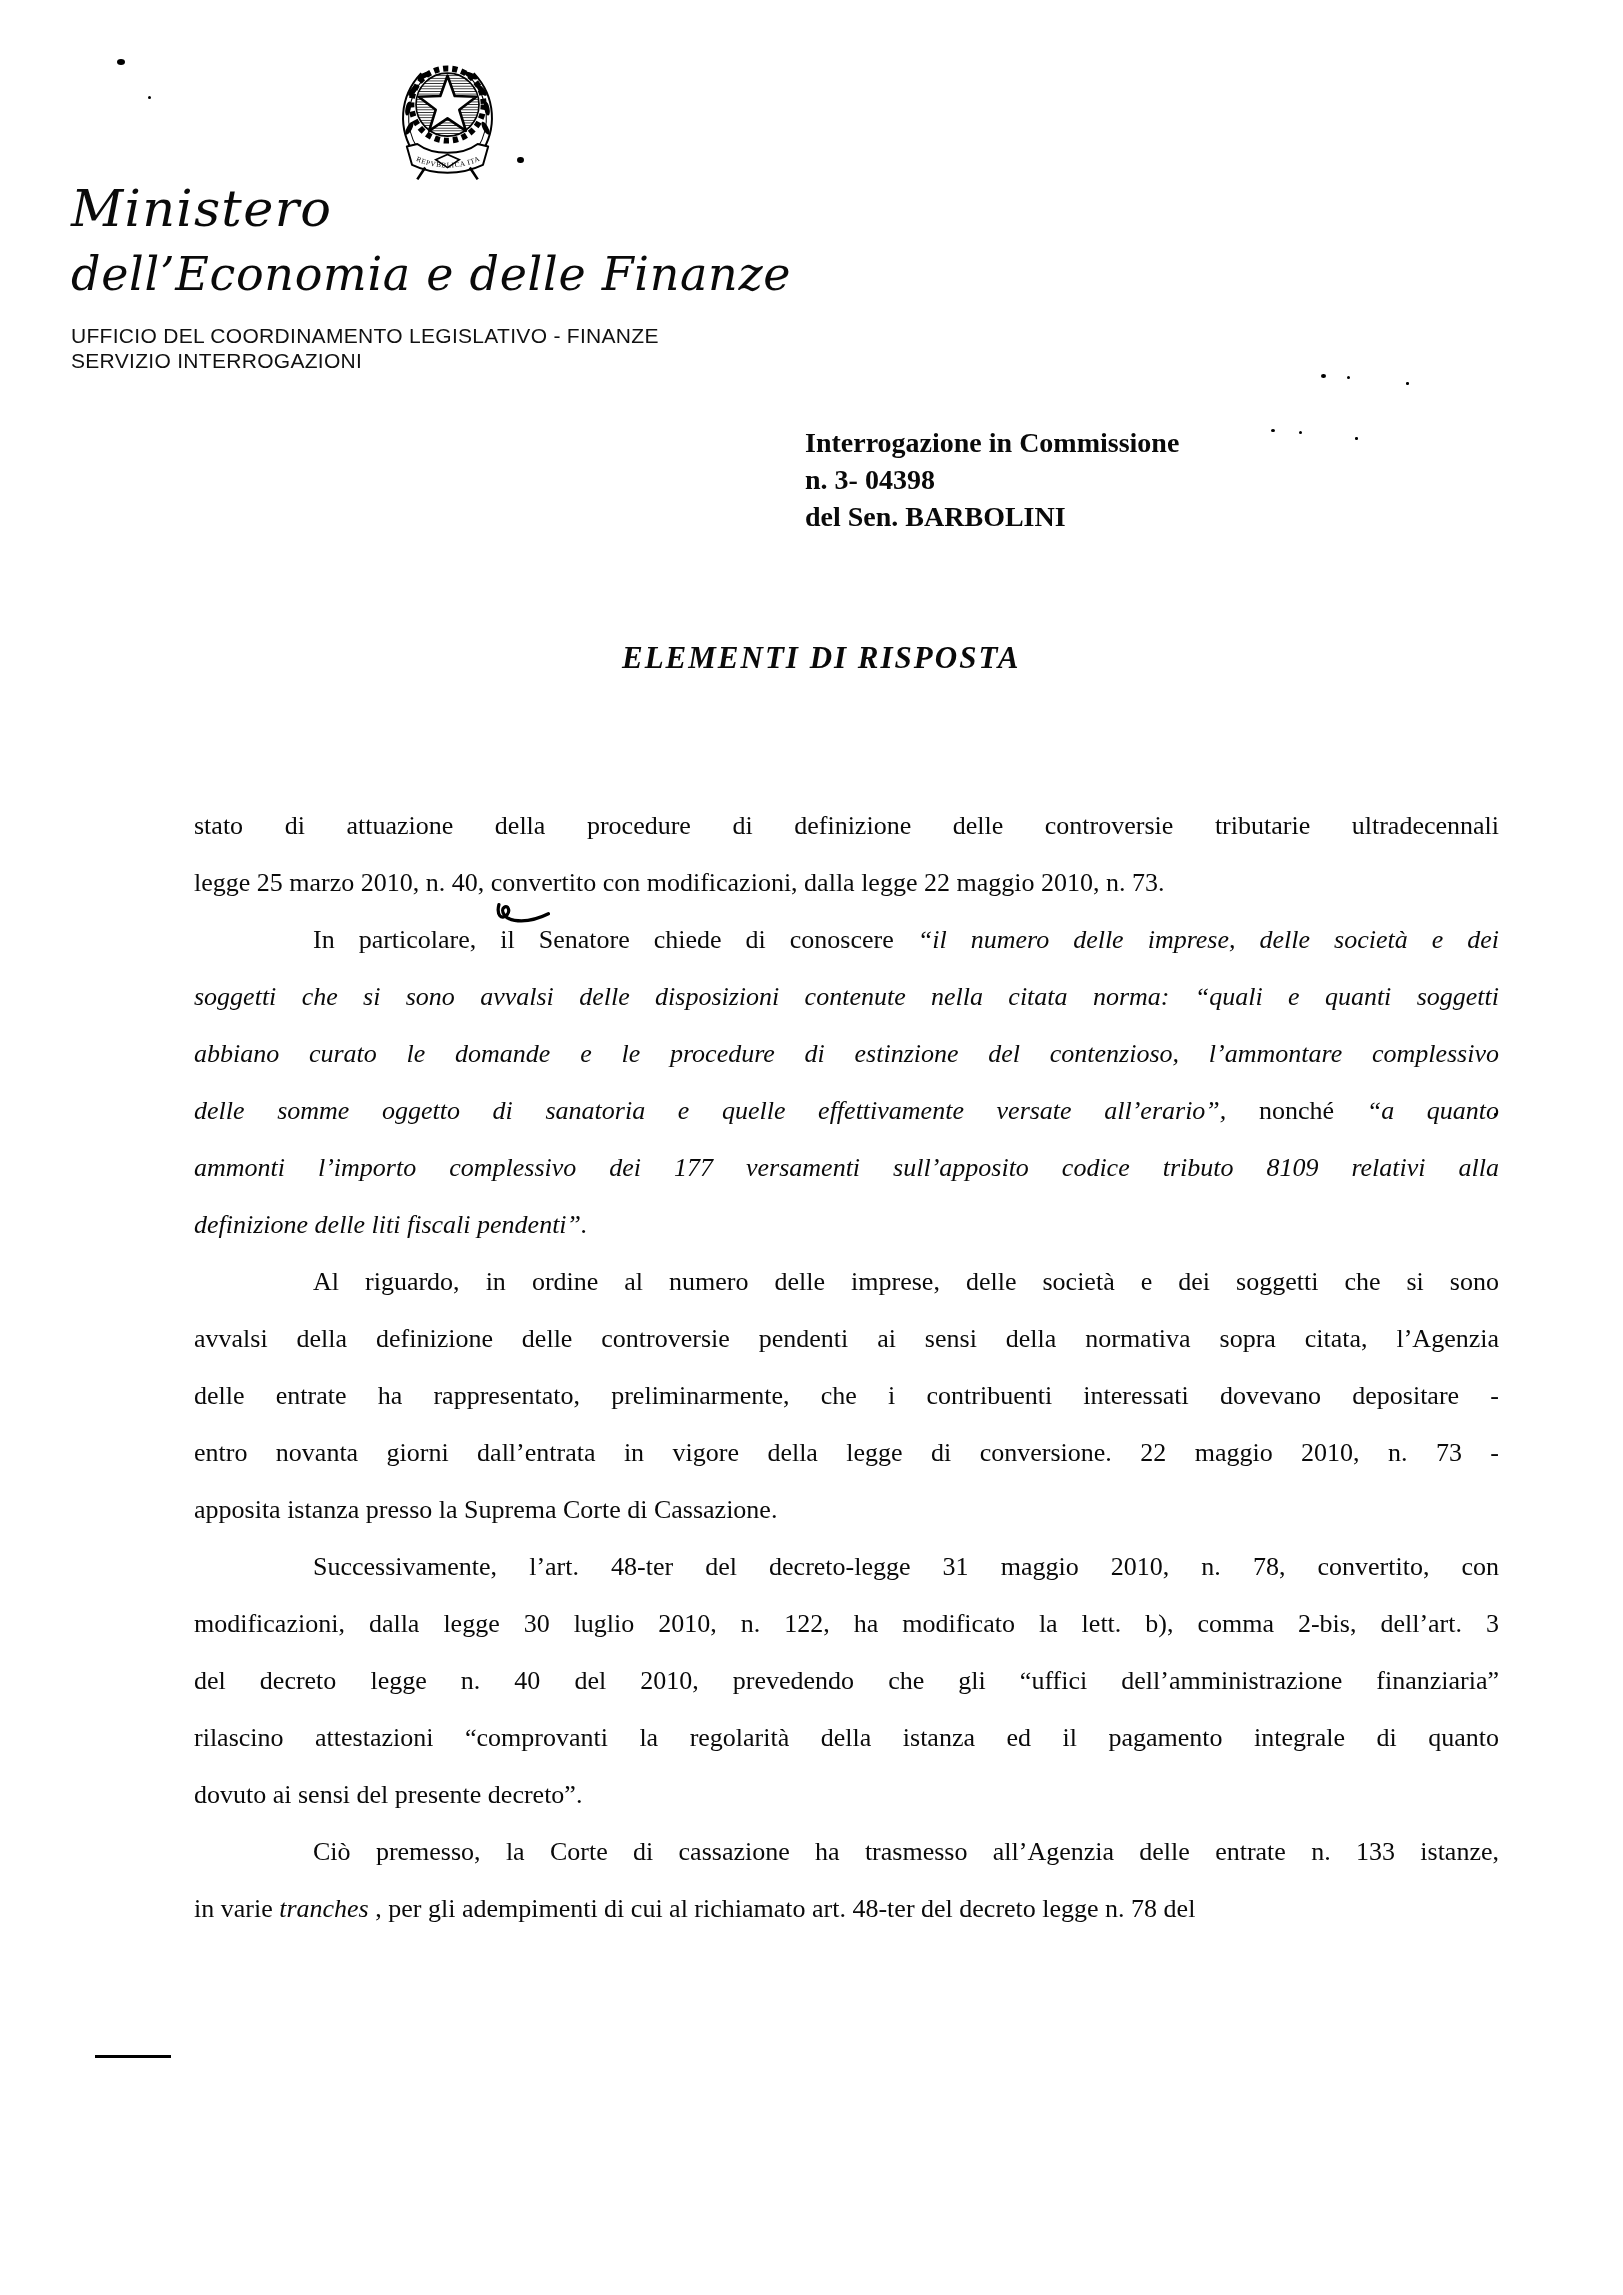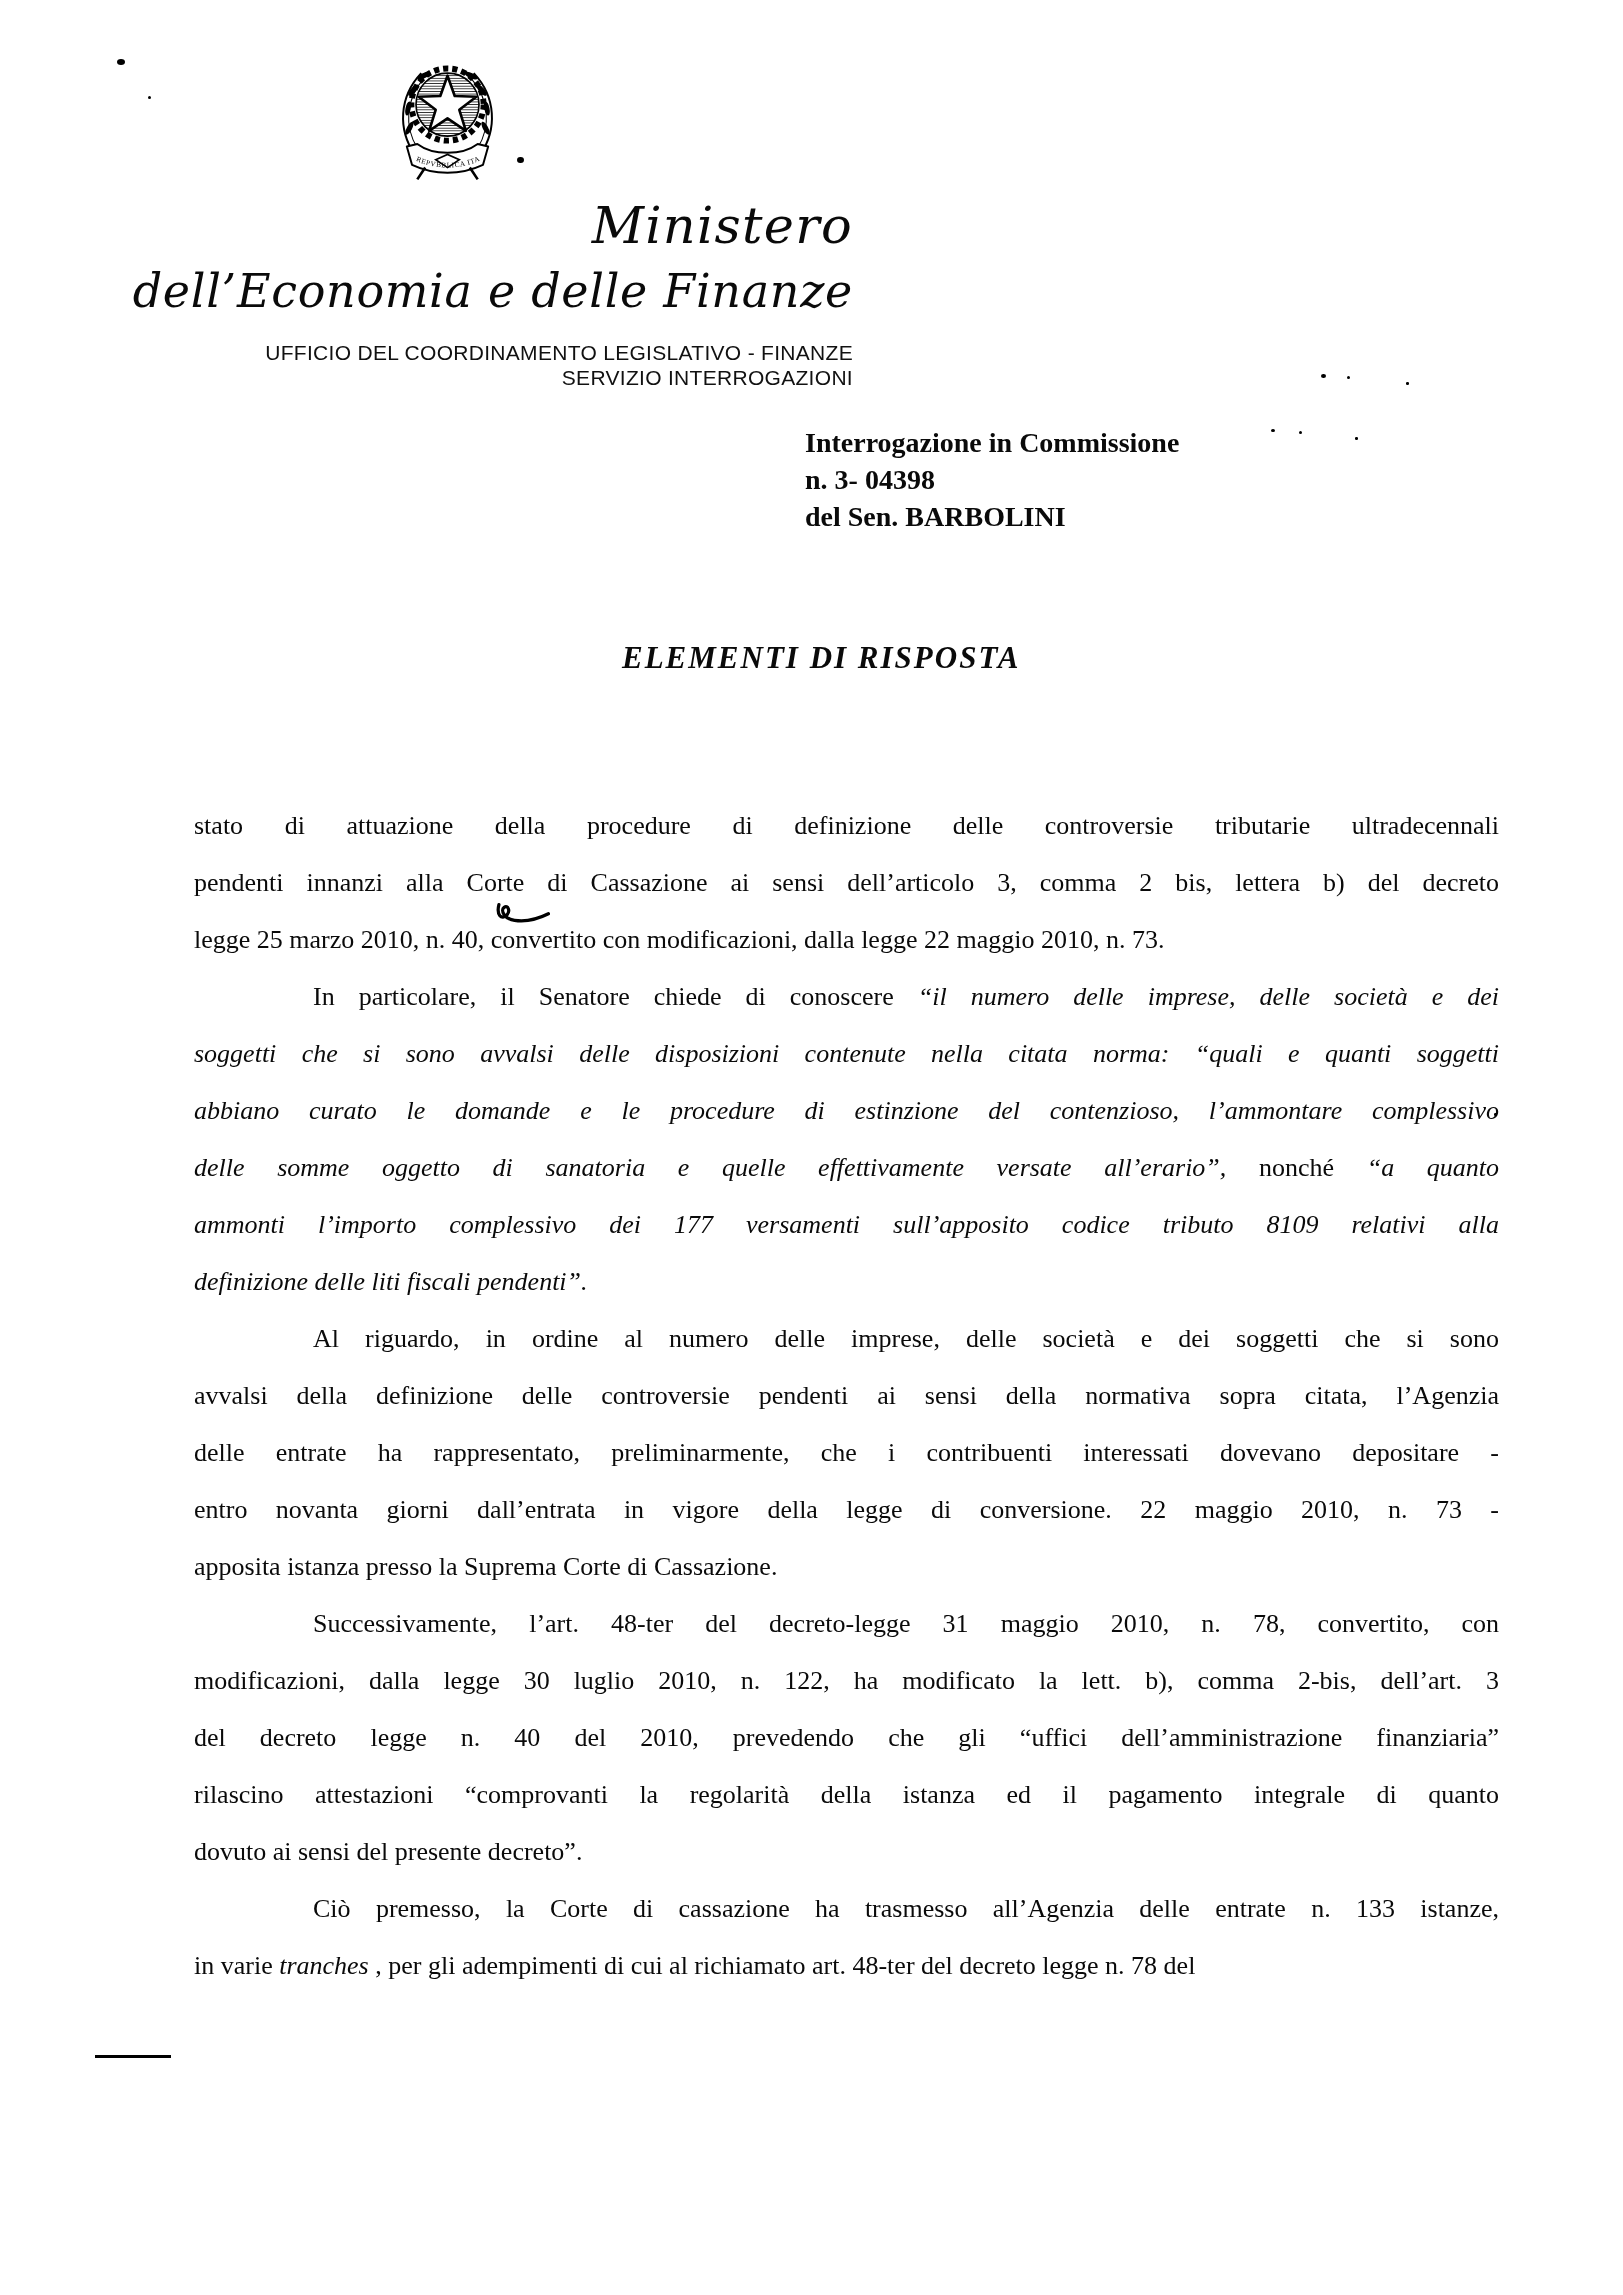--- a/index.html
+++ b/index.html
@@ -7,21 +7,21 @@
     position:relative;
     width:1623px;height:2295px;
     margin:0 auto;
     background:#ffffff;
     color:#0a0a0a;
     font-family:"Liberation Serif", serif;
     overflow:hidden;
   }
   
   .emblem{position:absolute;left:395px;top:56px;width:105px;height:126px;}
-  .ministry-header{position:absolute;left:71px;top:194px;width:782px;text-align:right;}
+  .ministry-header{position:absolute;left:71px;top:177px;width:782px;text-align:left;}
   .script1{
     font-family:"DejaVu Serif", serif;font-style:italic;font-weight:400;
     font-size:51px;line-height:63px;letter-spacing:1.3px;
   }
   .script2{
     font-family:"DejaVu Serif", serif;font-style:italic;font-weight:400;
     font-size:46px;line-height:69px;letter-spacing:0.7px;white-space:nowrap;
   }
   .office{
     font-family:"Liberation Sans", sans-serif;
@@ -112,21 +112,20 @@
   <div class="reference">
     <div>Interrogazione in Commissione</div>
     <div>n. 3- 04398</div>
     <div>del Sen. BARBOLINI</div>
   </div>
 
   <div class="doc-title">ELEMENTI DI RISPOSTA</div>
 
   <div class="body-text">
       <div class="line j"><span>stato di attuazione della procedure di definizione delle controversie tributarie ultradecennali</span></div>
-      <div class="line j"><span>pendenti innanzi alla Corte di Cassazione ai sensi dell’articolo 3, comma 2 bis, lettera b) del decreto</span></div>
       <div class="line"><span>legge 25 marzo 2010, n. 40, convertito con modificazioni, dalla legge 22 maggio 2010, n. 73.</span></div>
       <div class="line j ind"><span>In particolare, il Senatore chiede di conoscere </span><span class="it">“il numero delle imprese, delle società e dei</span></div>
       <div class="line j"><span class="it">soggetti che si sono avvalsi delle disposizioni contenute nella citata norma: “quali e quanti soggetti</span></div>
       <div class="line j"><span class="it">abbiano curato le domande e le procedure di estinzione del contenzioso, l’ammontare complessivo</span></div>
       <div class="line j"><span class="it">delle somme oggetto di sanatoria e quelle effettivamente versate all’erario”,</span><span> nonché </span><span class="it">“a quanto</span></div>
       <div class="line j"><span class="it">ammonti l’importo complessivo dei 177 versamenti sull’apposito codice tributo 8109 relativi alla</span></div>
       <div class="line"><span class="it">definizione delle liti fiscali pendenti”.</span></div>
       <div class="line j ind"><span>Al riguardo, in ordine al numero delle imprese, delle società e dei soggetti che si sono</span></div>
       <div class="line j"><span>avvalsi della definizione delle controversie pendenti ai sensi della normativa sopra citata, l’Agenzia</span></div>
       <div class="line j"><span>delle entrate ha rappresentato, preliminarmente, che i contribuenti interessati dovevano depositare -</span></div>

